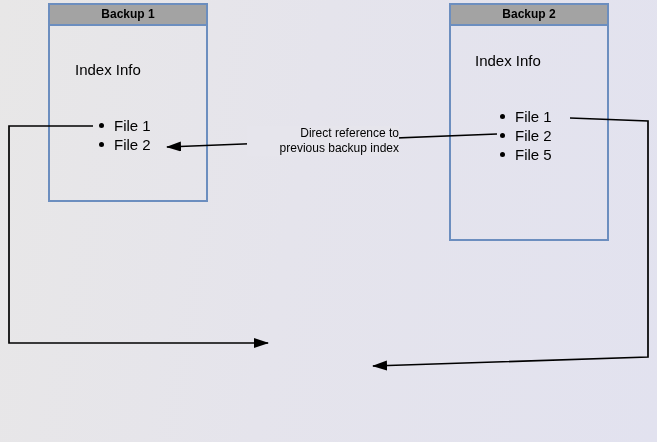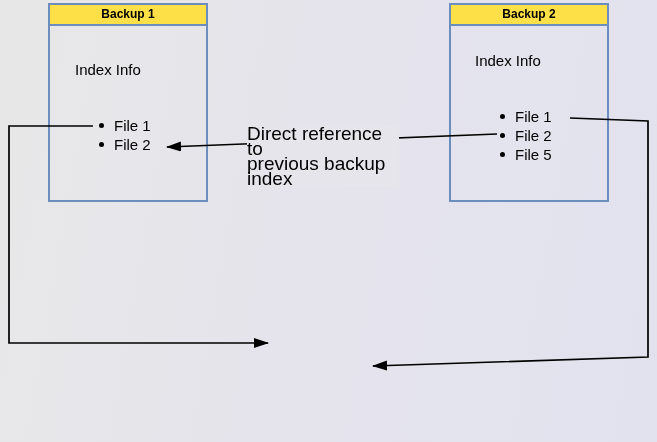--- a/index.html
+++ b/index.html
@@ -8,45 +8,45 @@
     font-family:"Liberation Sans",sans-serif;
     background:linear-gradient(100deg,#e8e7e7 0%,#e5e4ec 45%,#e2e2ef 100%);
   }
   .canvas{position:relative;width:657px;height:442px;}
   .lines{position:absolute;left:0;top:0;z-index:3;pointer-events:none;}
   .box{position:absolute;border:2px solid #6c8ebf;background:transparent;box-sizing:border-box;z-index:1;}
   .box.green{border-color:#82b366;}
   .box-header{
     height:19px;line-height:19px;text-align:center;
     font-size:12px;font-weight:bold;color:#000;
-    background:#fde047;border-bottom:2px solid #6c8ebf;
+    background:#a3a3a3;border-bottom:2px solid #6c8ebf;
   }
   .box.green .box-header{background:#d5e8d4;border-bottom-color:#82b366;height:21px;line-height:21px;}
   .subtitle{position:absolute;font-size:15px;line-height:17px;color:#000;white-space:nowrap;}
   ul.file-list{position:absolute;margin:0;padding:0;list-style:none;}
   ul.file-list li{
     position:relative;padding-left:15px;font-size:15px;line-height:19px;
     color:#000;white-space:nowrap;
   }
   .box.green ul.file-list li{line-height:20px;}
   ul.file-list li::before{
     content:"";position:absolute;left:0;top:7px;width:5px;height:5px;
     border-radius:50%;background:#000;
   }
   #backup1{left:48px;top:3px;width:160px;height:199px;}
   #backup1 .subtitle{left:25px;top:56px;}
   #backup1 ul.file-list{left:49px;top:111px;}
-  #backup2{left:449px;top:3px;width:160px;height:199px;}
+  #backup2{left:449px;top:3px;width:160px;height:238px;}
   #backup2 .subtitle{left:24px;top:47px;}
   #backup2 ul.file-list{left:49px;top:102px;}
   #dedup{left:228px;top:280px;width:190px;height:157px;}
   #dedup ul.file-list{left:49px;top:52px;}
   .edge-label{
     position:absolute;left:247px;top:126px;width:152px;z-index:4;
-    text-align:left;font-size:19px;line-height:15px;color:#000;
+    text-align:right;font-size:12px;line-height:15px;color:#000;
     background:#e6e5ec;
   }
 </style>
 </head>
 <body>
 
 <div class="canvas">
 
   <svg class="lines" width="657" height="442" viewBox="0 0 657 442">
     <defs>

